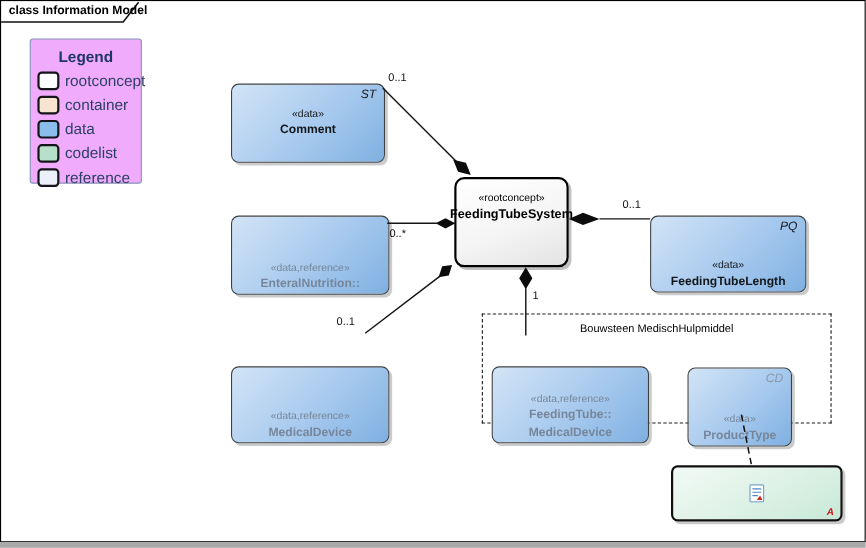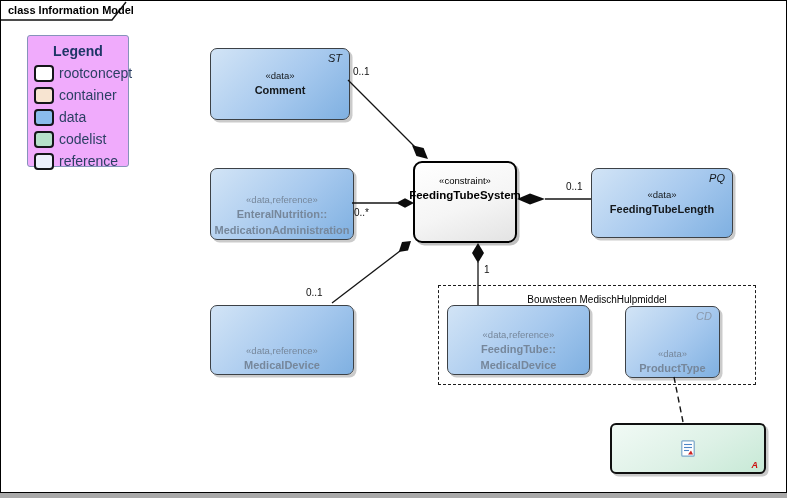--- a/index.html
+++ b/index.html
@@ -17,21 +17,21 @@
   .legend-title{text-align:center;font-size:14px;font-weight:bold;color:#1e3666;margin-top:7px;}
   .legend-item{position:absolute;left:0;height:16px;display:flex;align-items:center;}
   .chip{position:absolute;left:6px;width:16px;height:13px;border:2px solid #15151a;border-radius:4px;}
   .chip-label{position:absolute;left:31px;font-size:14px;color:#2b3f63;white-space:nowrap;}
 
   
   .node{position:absolute;border:1.4px solid #3c4146;border-radius:7px;
         background:linear-gradient(135deg,#d2e4f6 0%,#a7c9ee 55%,#7fb0e1 100%);
         box-shadow:2.5px 2.5px 0 rgba(160,160,160,.55);
         display:flex;flex-direction:column;align-items:center;justify-content:center;
-        font-size:9.5px;color:#14181c;text-align:center;line-height:1.45;}
+        font-size:9.5px;color:#14181c;text-align:center;line-height:1.45;margin-top:28px;}
   .node .name{font-size:11px;font-weight:bold;}
   .node .tag{position:absolute;top:2px;right:7px;font-size:11px;font-style:italic;font-weight:normal;}
   .node.reference{color:#76879b;justify-content:flex-end;}
   .node.reference .tag{color:#8a99ad;}
 
   .root-node{position:absolute;border:2.6px solid #000;border-radius:9px;
         background:linear-gradient(160deg,#ffffff 0%,#f5f5f5 55%,#e3e3e3 100%);
         box-shadow:2.5px 2.5px 0 rgba(150,150,150,.6);
         display:flex;flex-direction:column;align-items:center;font-size:9.5px;color:#000;
         padding-top:11px;box-sizing:border-box;line-height:1.4;}
@@ -88,34 +88,33 @@
 
   <div class="node" style="left:210px;top:48px;width:138px;height:70px;">
     <span class="tag">ST</span>
     <span>«data»</span>
     <span class="name">Comment</span>
   </div>
 
   <div class="node reference" style="left:210px;top:168px;width:142px;height:70px;">
     <span>«data,reference»</span>
     <span class="name">EnteralNutrition::</span>
-    <span class="name">MedicationAdministration</span>
   </div>
 
   <div class="node reference" style="left:210px;top:305px;width:142px;height:68px;">
     <span>«data,reference»</span>
     <span class="name">MedicalDevice</span>
   </div>
 
   <div class="root-node" style="left:413px;top:161px;width:104px;height:82px;">
-    <span>«constraint»</span>
+    <span>«rootconcept»</span>
     <span class="name">FeedingTubeSystem</span>
   </div>
 
-  <div class="node" style="left:591px;top:168px;width:140px;height:68px;">
+  <div class="node" style="left:591px;top:168px;width:140px;height:68px;justify-content:flex-end;">
     <span class="tag">PQ</span>
     <span>«data»</span>
     <span class="name">FeedingTubeLength</span>
   </div>
 
   <div class="group-box" style="left:438px;top:285px;width:316px;height:98px;">
     <div class="group-label">Bouwsteen MedischHulpmiddel</div>
   </div>
 
   <div class="node reference" style="left:447px;top:305px;width:141px;height:68px;">

